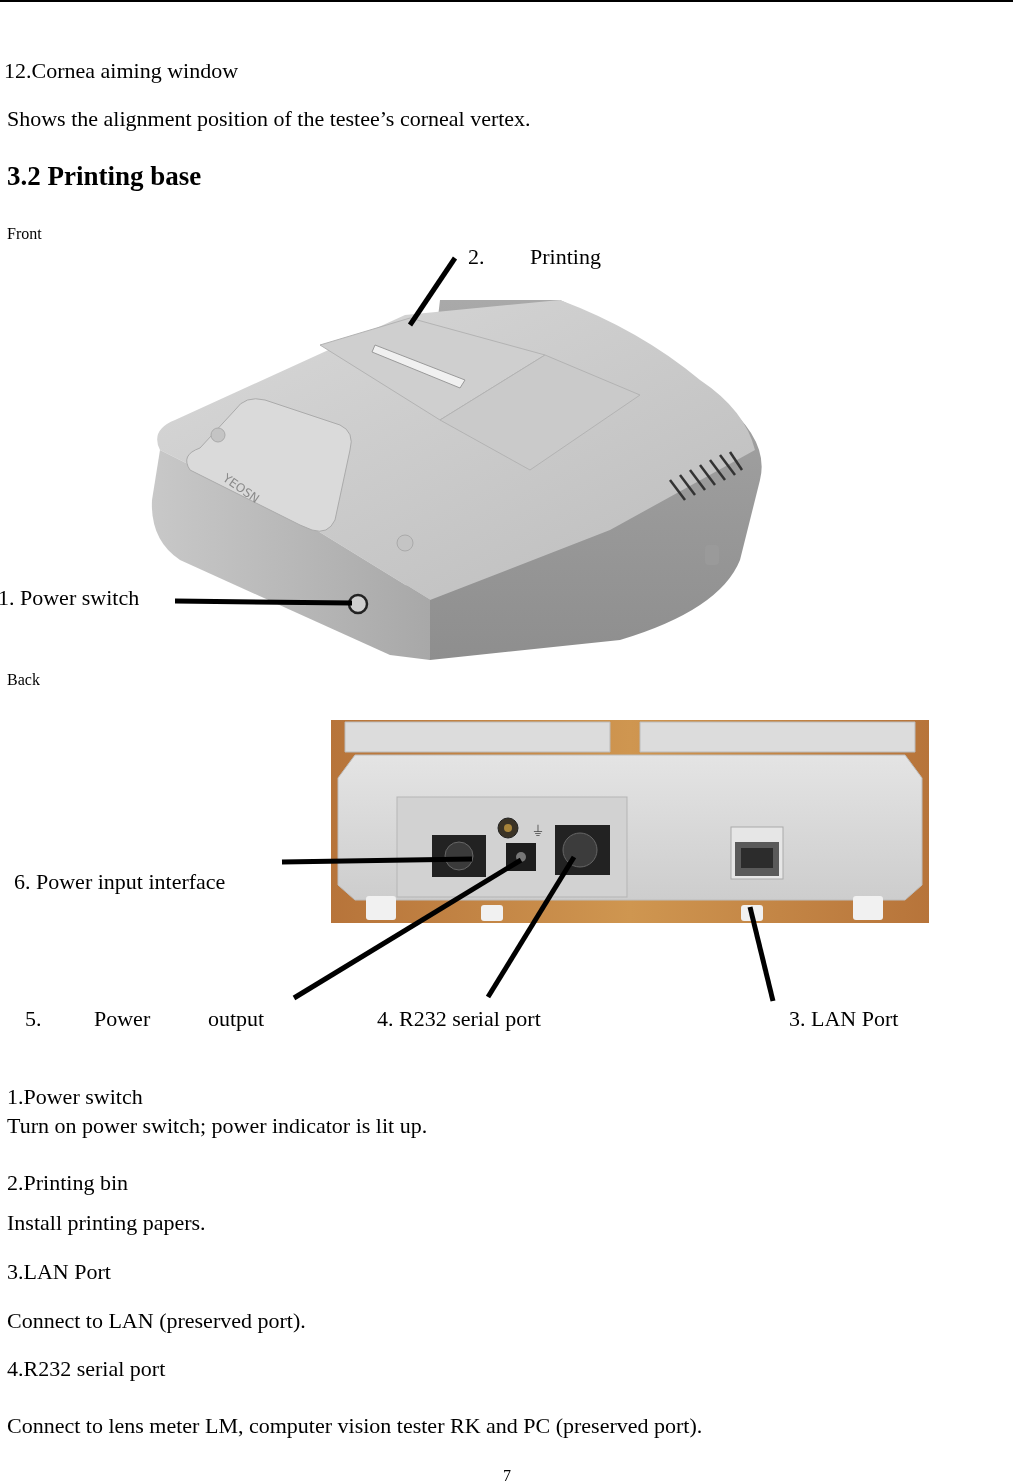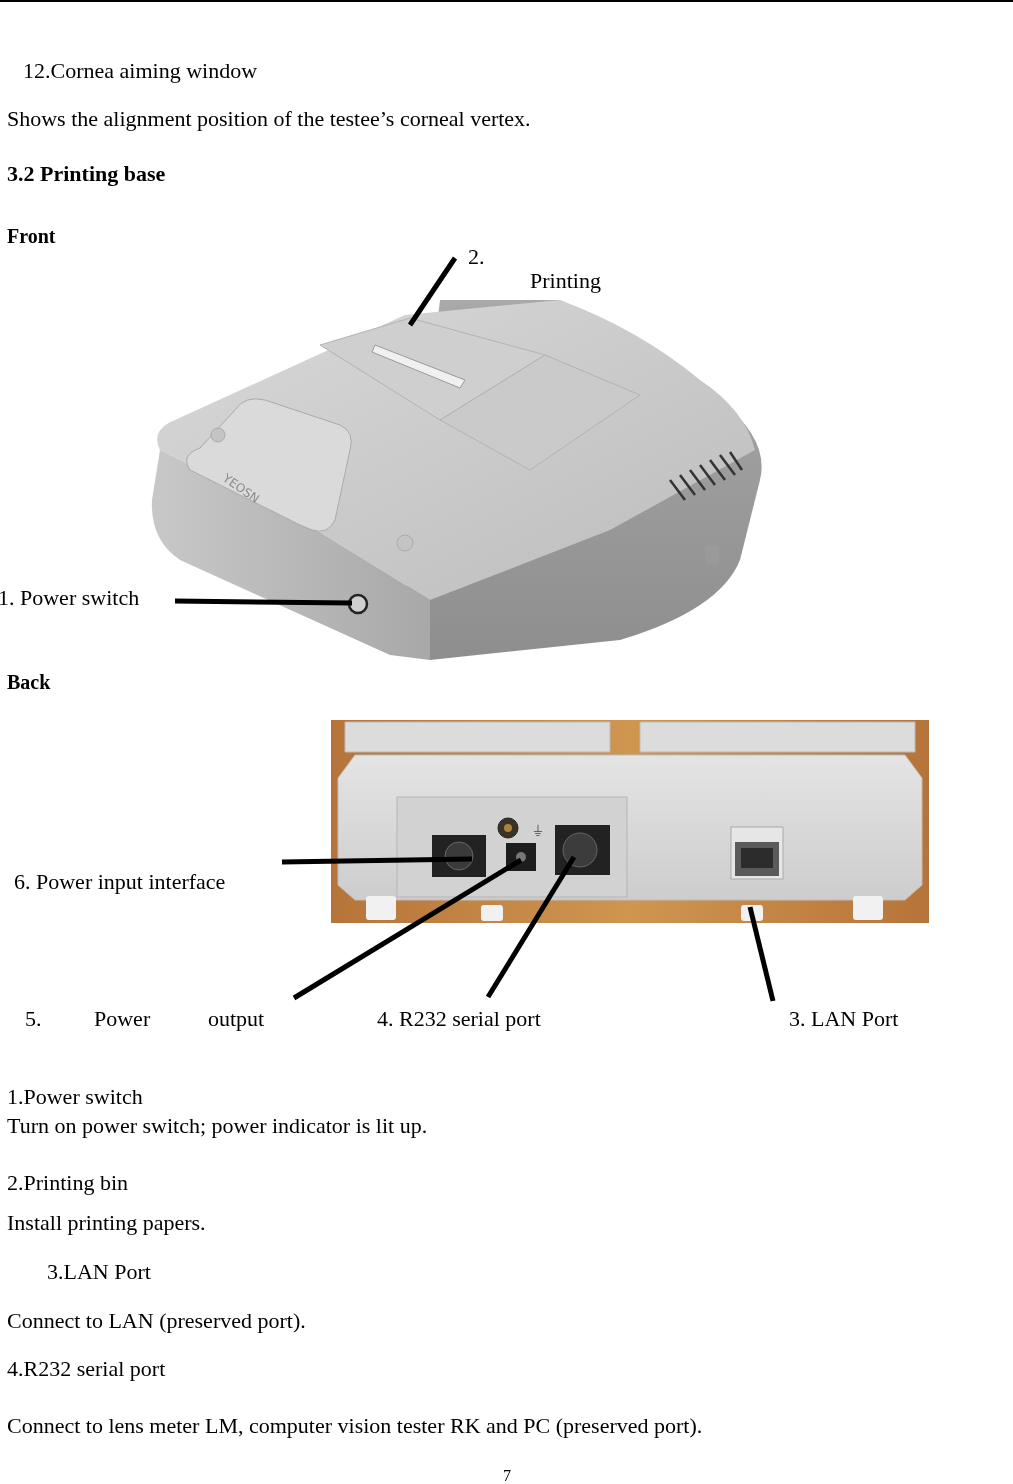--- a/index.html
+++ b/index.html
@@ -2,31 +2,31 @@
 <html><head>
   <meta charset="utf-8">
   <style>
     html, body { margin: 0; padding: 0; background: #ffffff; }
     body {
       width: 1013px; height: 1484px; position: relative; overflow: hidden;
       font-family: "Liberation Serif", "DejaVu Serif", serif; color: #000;
     }
     .top-rule { position: absolute; left: 0; top: 0; width: 1013px; height: 2px; background: #000; }
     .t { position: absolute; white-space: nowrap; font-size: 22px; line-height: 1; }
-    .h2 { font-weight: bold; font-size: 22px; }
-    .h3 { font-weight: bold; font-size: 20px; }
+    .h2 { font-weight: bold; font-size: 27px; }
+    .h3 { font-weight: normal; font-size: 16px; }
     .small { font-size: 16px; }
     svg.layer { position: absolute; left: 0; top: 0; }
   </style>
 </head>
 <body>
 
 <div class="top-rule"></div>
 
-<div class="t" style="left:23px; top:60px;">12.Cornea aiming window</div>
+<div class="t" style="left:4px; top:60px;">12.Cornea aiming window</div>
 <div class="t" style="left:7px; top:108px;">Shows the alignment position of the testee’s corneal vertex.</div>
 
 <div class="t h2" style="left:7px; top:163px;">3.2 Printing base</div>
 
 <div class="t h3" style="left:7px; top:226px;">Front</div>
 
 <svg class="layer" width="1013" height="700" style="top:0">
   <defs>
     <linearGradient id="gTop" x1="0" y1="0" x2="1" y2="1">
       <stop offset="0" stop-color="#d9d9d9"></stop>
@@ -71,21 +71,21 @@
 
   <circle cx="358" cy="604" r="9" fill="#cfcfcf" stroke="#222" stroke-width="2.5"></circle>
 
   <rect x="705" y="545" width="14" height="20" rx="4" fill="#9a9a9a"></rect>
 
   <line x1="455" y1="258" x2="410" y2="325" stroke="#000" stroke-width="5"></line>
   <line x1="175" y1="601" x2="352" y2="603" stroke="#000" stroke-width="5"></line>
 </svg>
 
 <div class="t" style="left:468px; top:246px;">2.</div>
-<div class="t" style="left:530px; top:246px;margin-top:24px;">Printing</div>
+<div class="t" style="left:530px; top:246px;">Printing</div>
 <div class="t" style="left:-2px; top:587px;">1. Power switch</div>
 
 <div class="t h3" style="left:7px; top:672px;">Back</div>
 
 <svg class="layer" width="1013" height="1060">
   <defs>
     <linearGradient id="gWood" x1="0" y1="0" x2="1" y2="0">
       <stop offset="0" stop-color="#b7743a"></stop>
       <stop offset="0.5" stop-color="#cf9650"></stop>
       <stop offset="1" stop-color="#b7743a"></stop>
@@ -136,18 +136,18 @@
 <div class="t" style="left:25px; top:1008px;">5.</div>
 <div class="t" style="left:94px; top:1008px;">Power</div>
 <div class="t" style="left:208px; top:1008px;">output</div>
 <div class="t" style="left:377px; top:1008px;">4. R232 serial port</div>
 <div class="t" style="left:789px; top:1008px;">3. LAN Port</div>
 
 <div class="t" style="left:7px; top:1066px;margin-top:20px;">1.Power switch</div>
 <div class="t" style="left:7px; top:1115px;">Turn on power switch; power indicator is lit up.</div>
 <div class="t" style="left:7px; top:1172px;">2.Printing bin</div>
 <div class="t" style="left:7px; top:1212px;">Install printing papers.</div>
-<div class="t" style="left:7px; top:1261px;margin-left:40px;">3.LAN Port</div>
+<div class="t" style="left:7px; top:1261px;">3.LAN Port</div>
 <div class="t" style="left:7px; top:1310px;">Connect to LAN (preserved port).</div>
 <div class="t" style="left:7px; top:1358px;text-align:center;">4.R232 serial port</div>
 <div class="t" style="left:7px; top:1407px;margin-top:8px;">Connect to lens meter LM, computer vision tester RK and PC (preserved port).</div>
 
 <div class="t small" style="left:503px; top:1468px;">7</div>
 
 </body></html>

